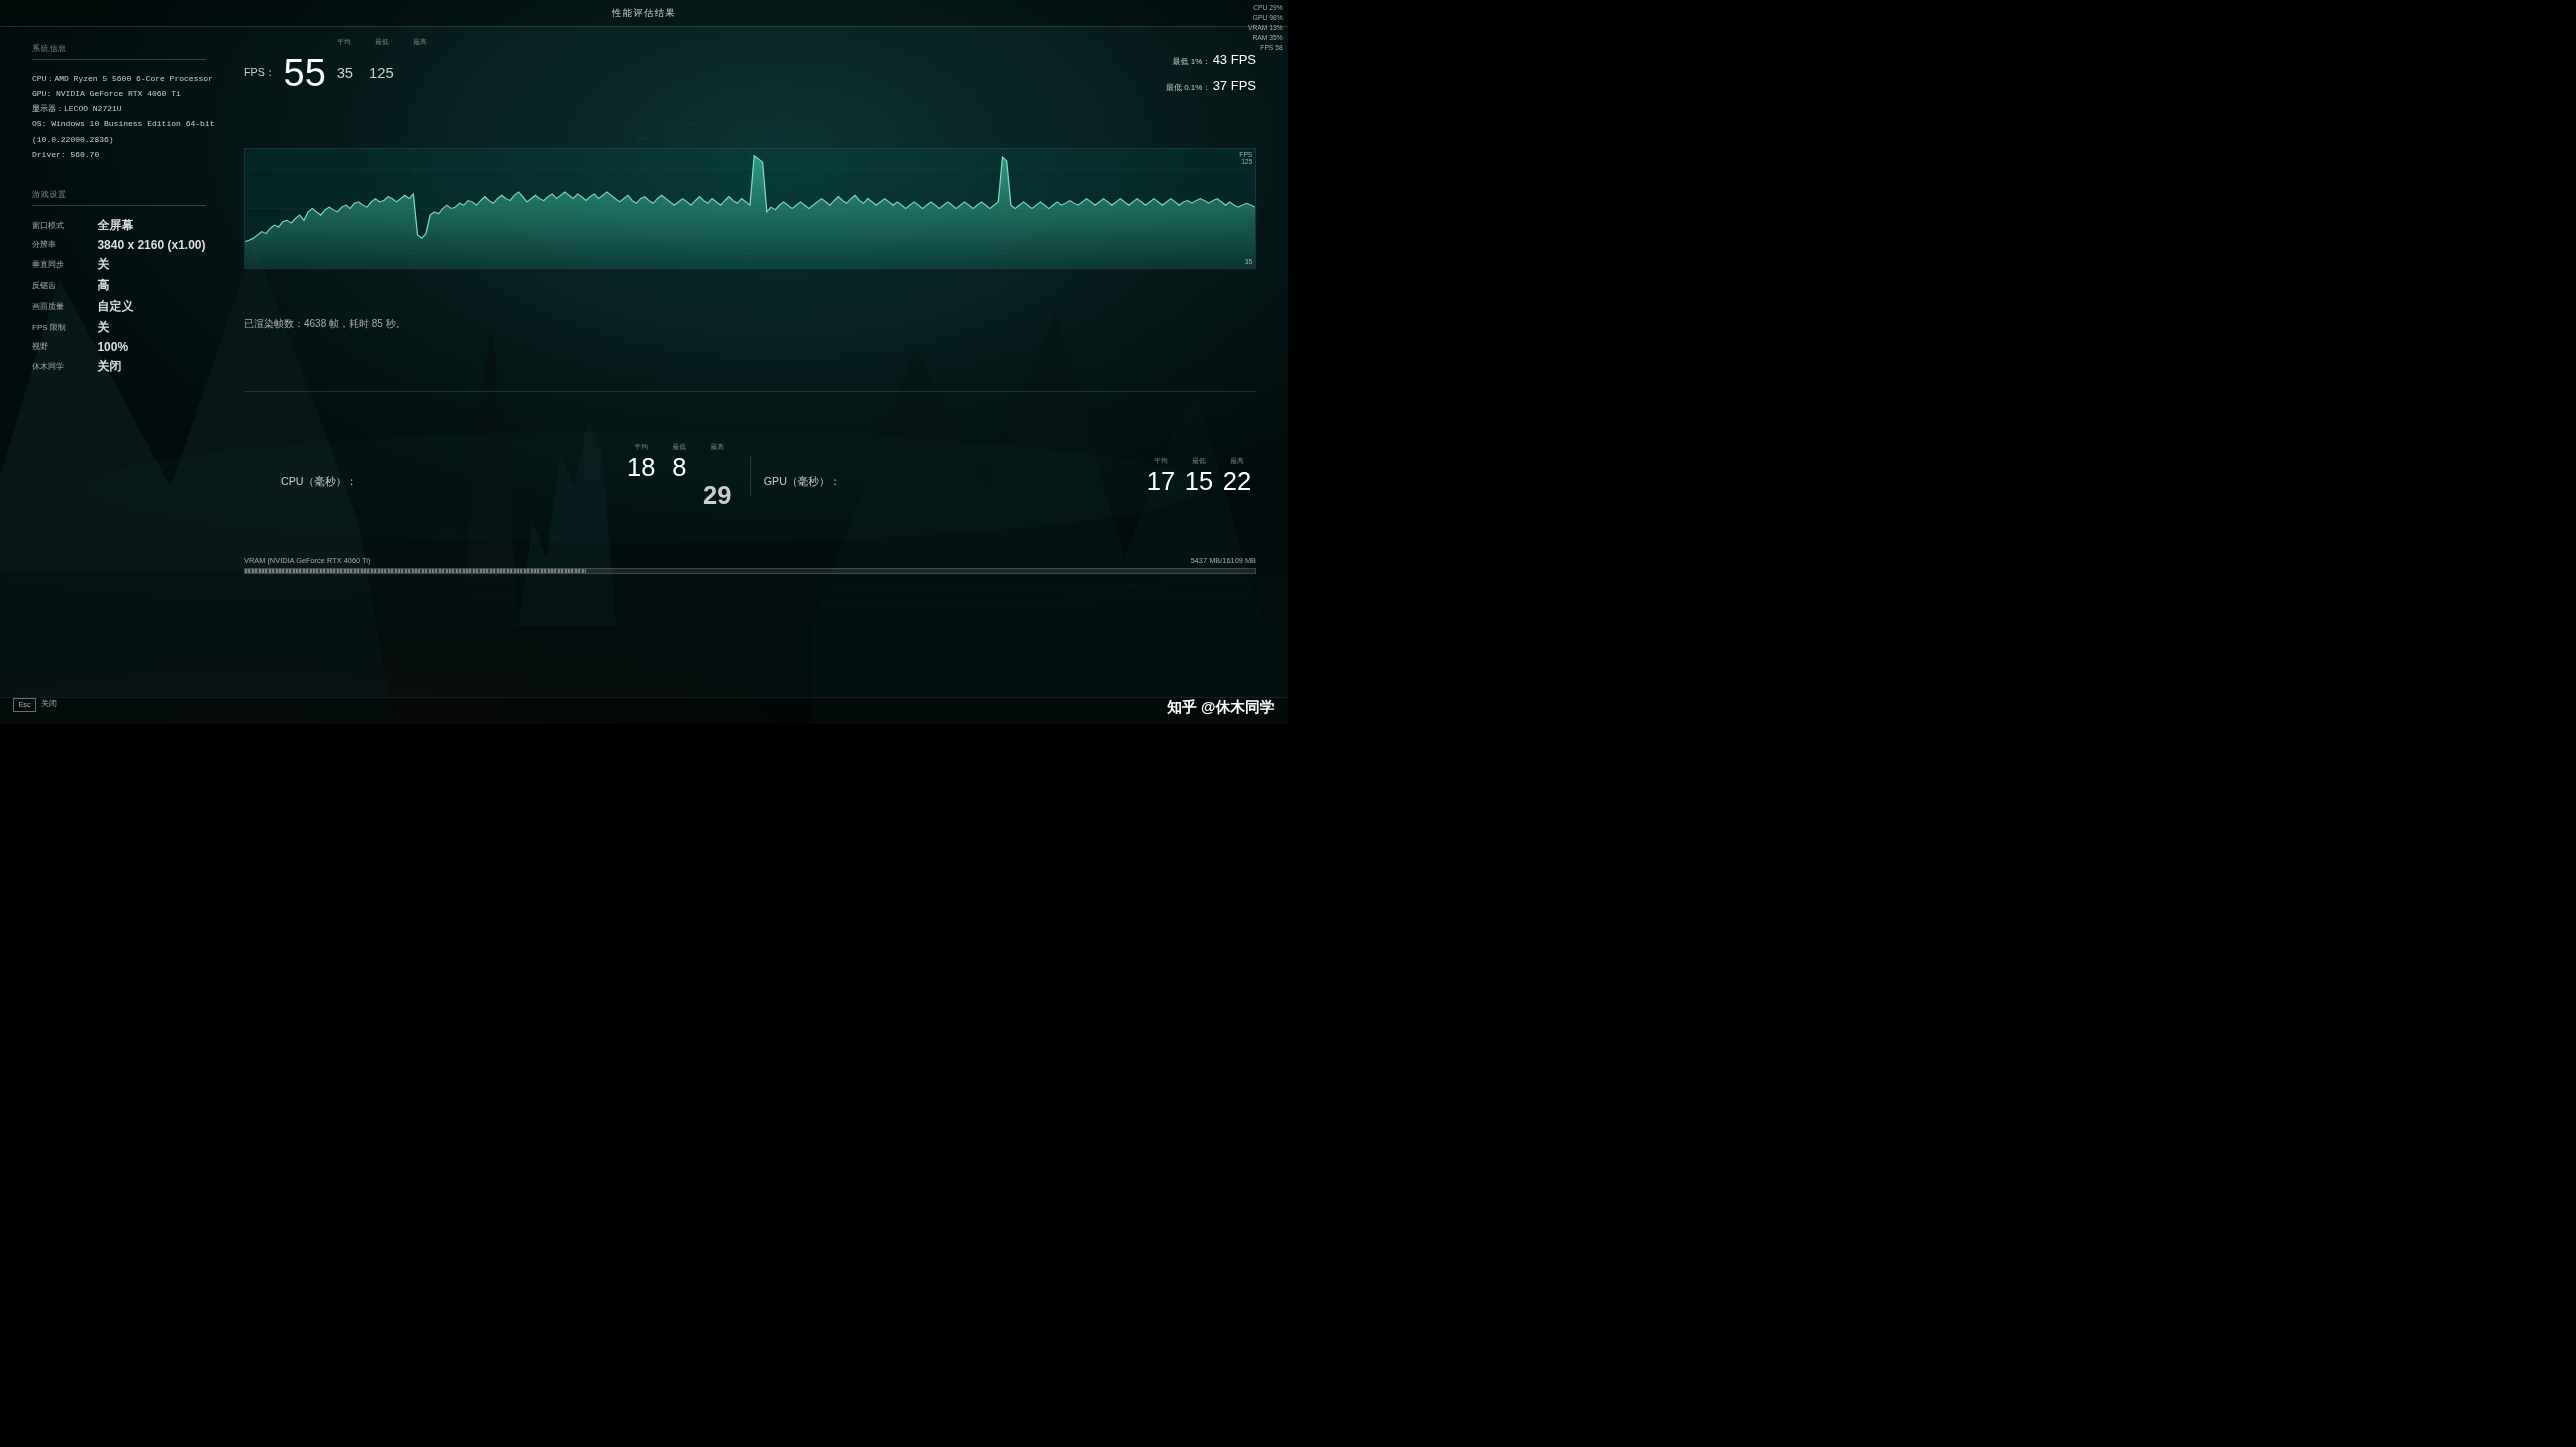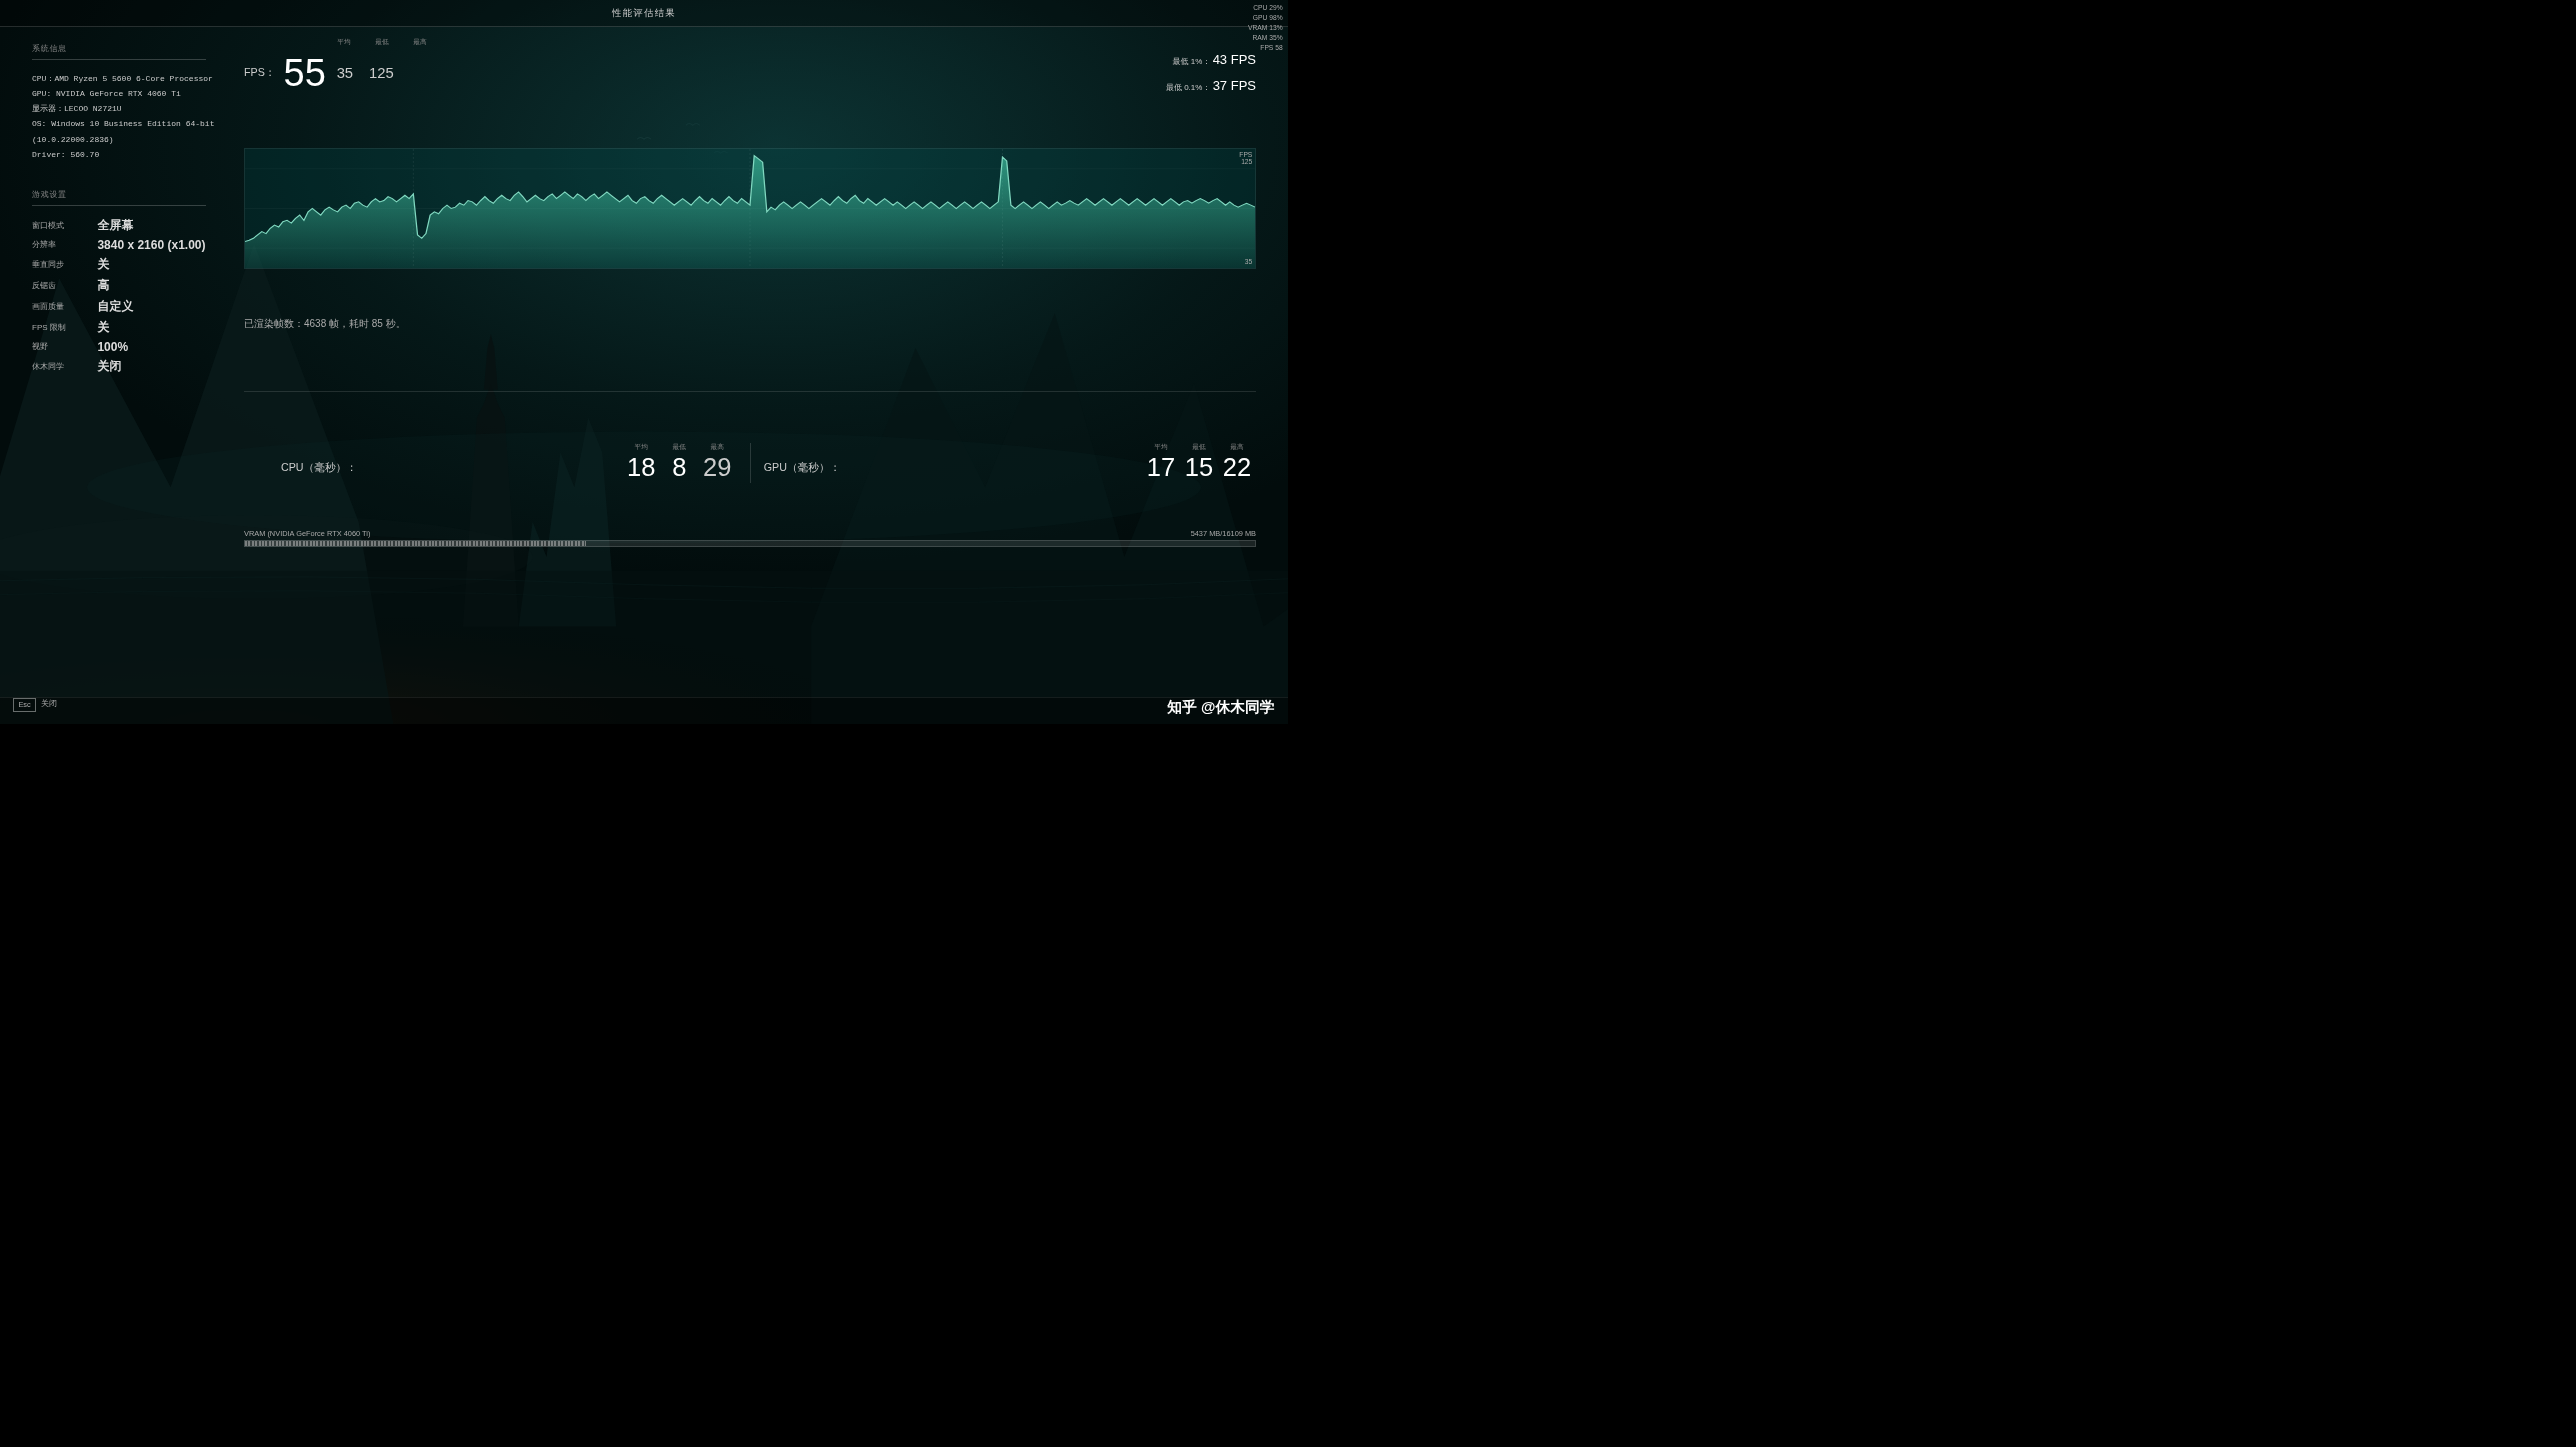--- a/index.html
+++ b/index.html
@@ -552,21 +552,21 @@
             <div style="flex:1"></div>
             <div class="fps-hdr">平均</div>
             <div class="fps-hdr">最低</div>
             <div class="fps-hdr">最高</div>
           </div>
           <div class="fps-top-line">
             <span style="color:#ccc; font-size:10.7px;margin-left:37px;">CPU（毫秒）：</span>
             <div style="display:flex; margin-left: auto; gap:0;">
               <span class="perf-num">18</span>
               <span class="perf-num">8</span>
-              <span class="perf-num" style="color:#ccc; font-size:25.5px; font-weight:400; width:38px; text-align:center;">29</span>
+              <span class="perf-num" style="color:#ccc; font-size:25.5px; font-weight:700; width:38px; text-align:center;margin-top:28px;">29</span>
             </div>
           </div>
         </div>
 
         <div class="perf-divider-v"></div>
 
         <div class="perf-right">
           <div class="fps-col-hdr-row" style="padding-left:0; margin-bottom:1.3px;">
             <div style="flex:1"></div>
             <div class="fps-hdr">平均</div>

